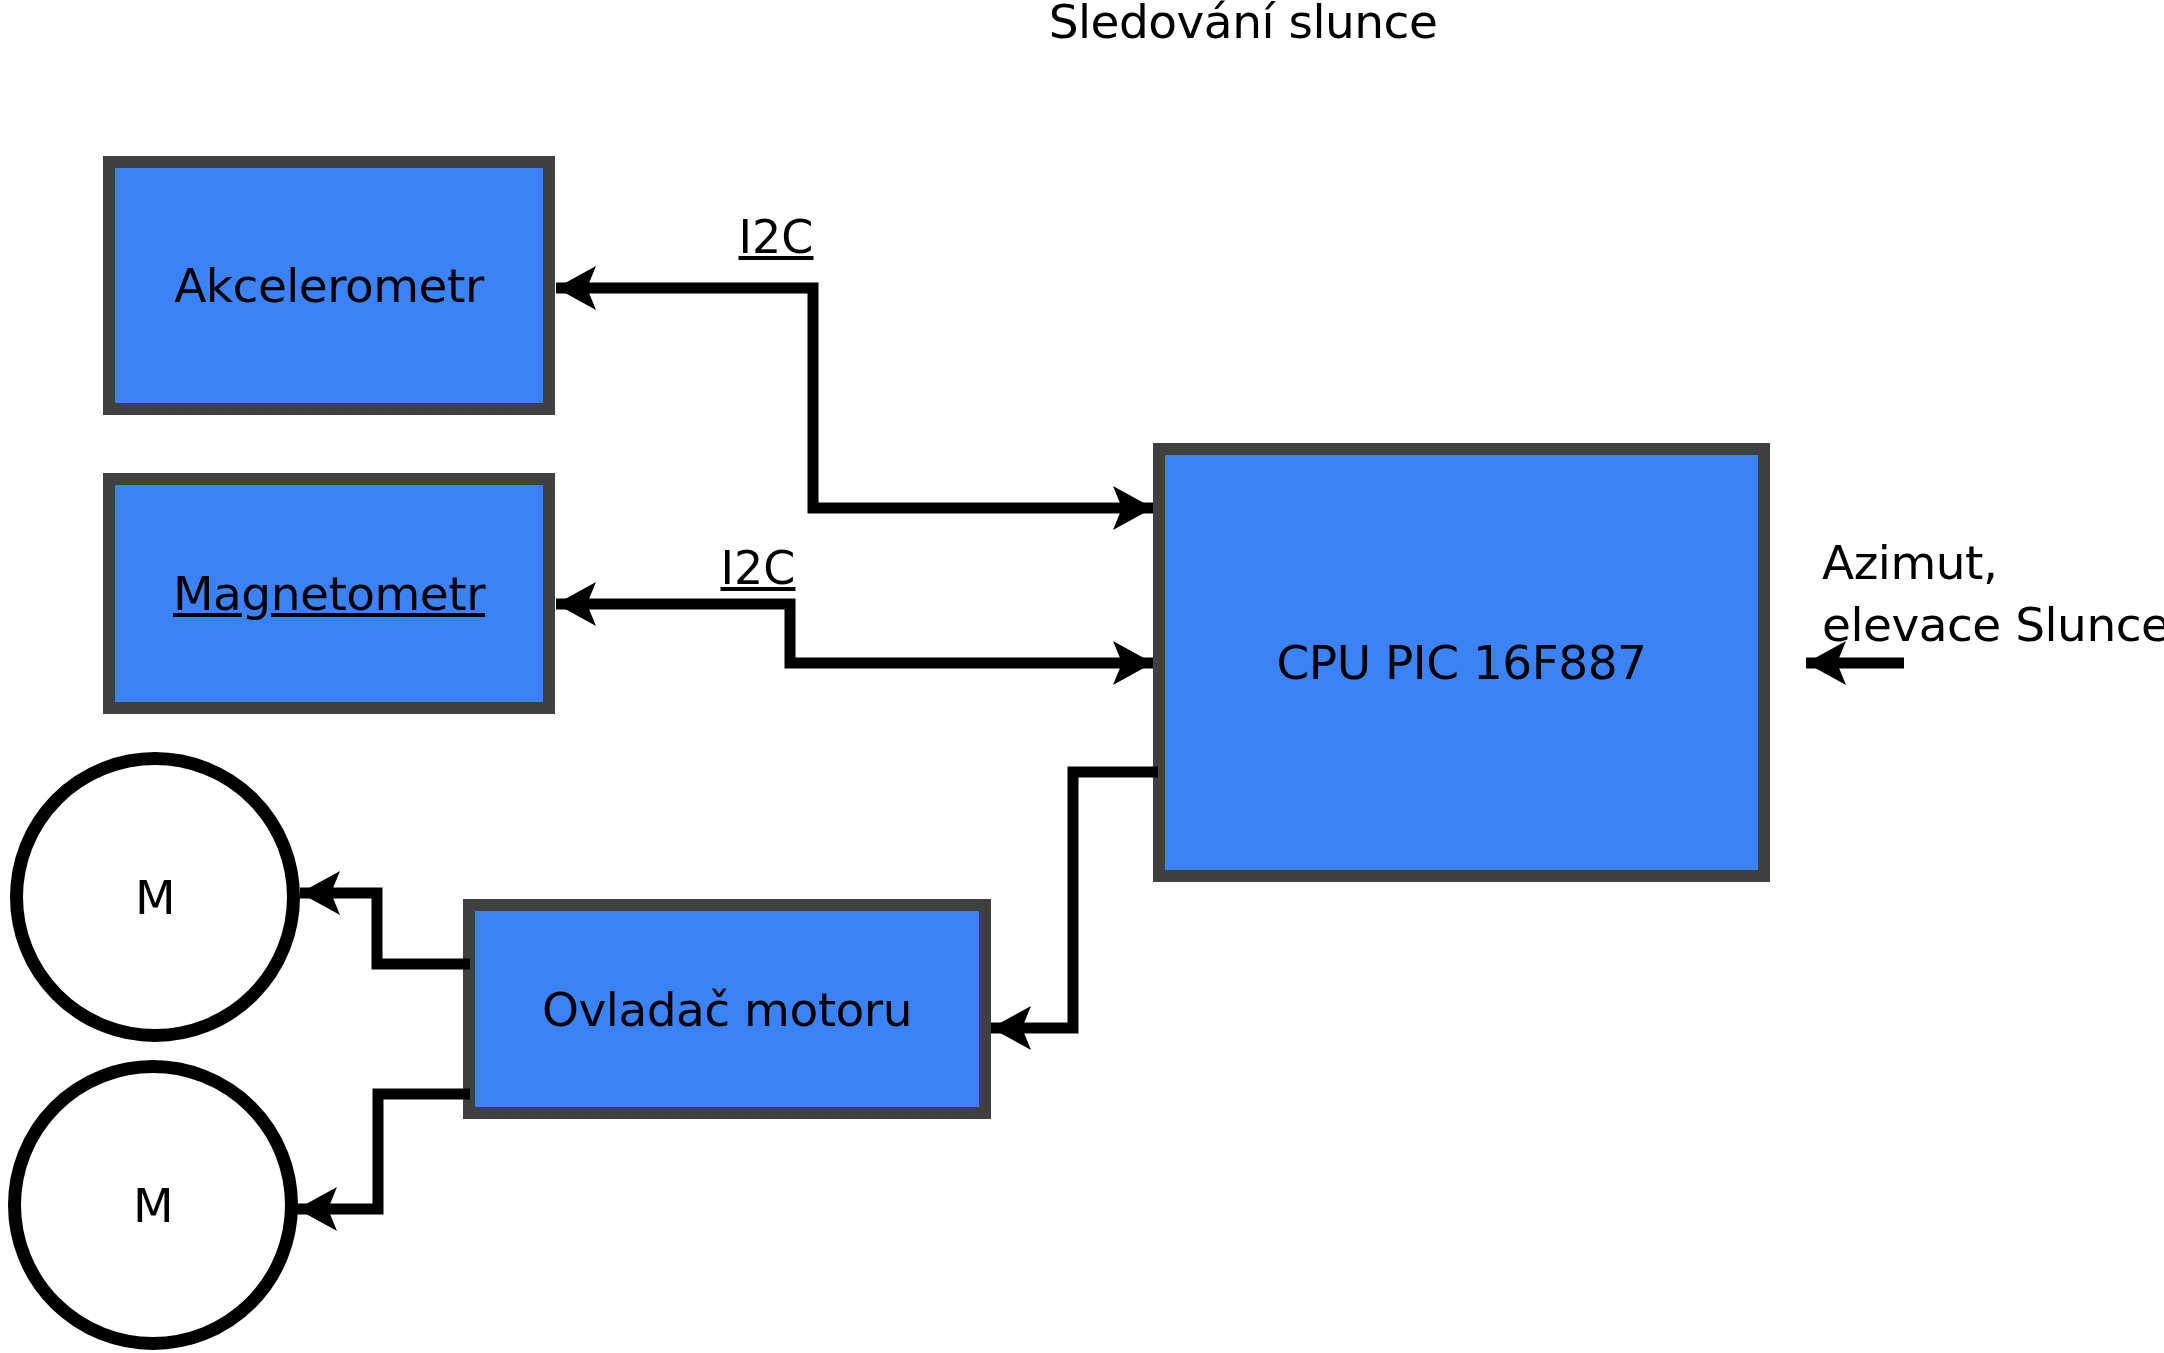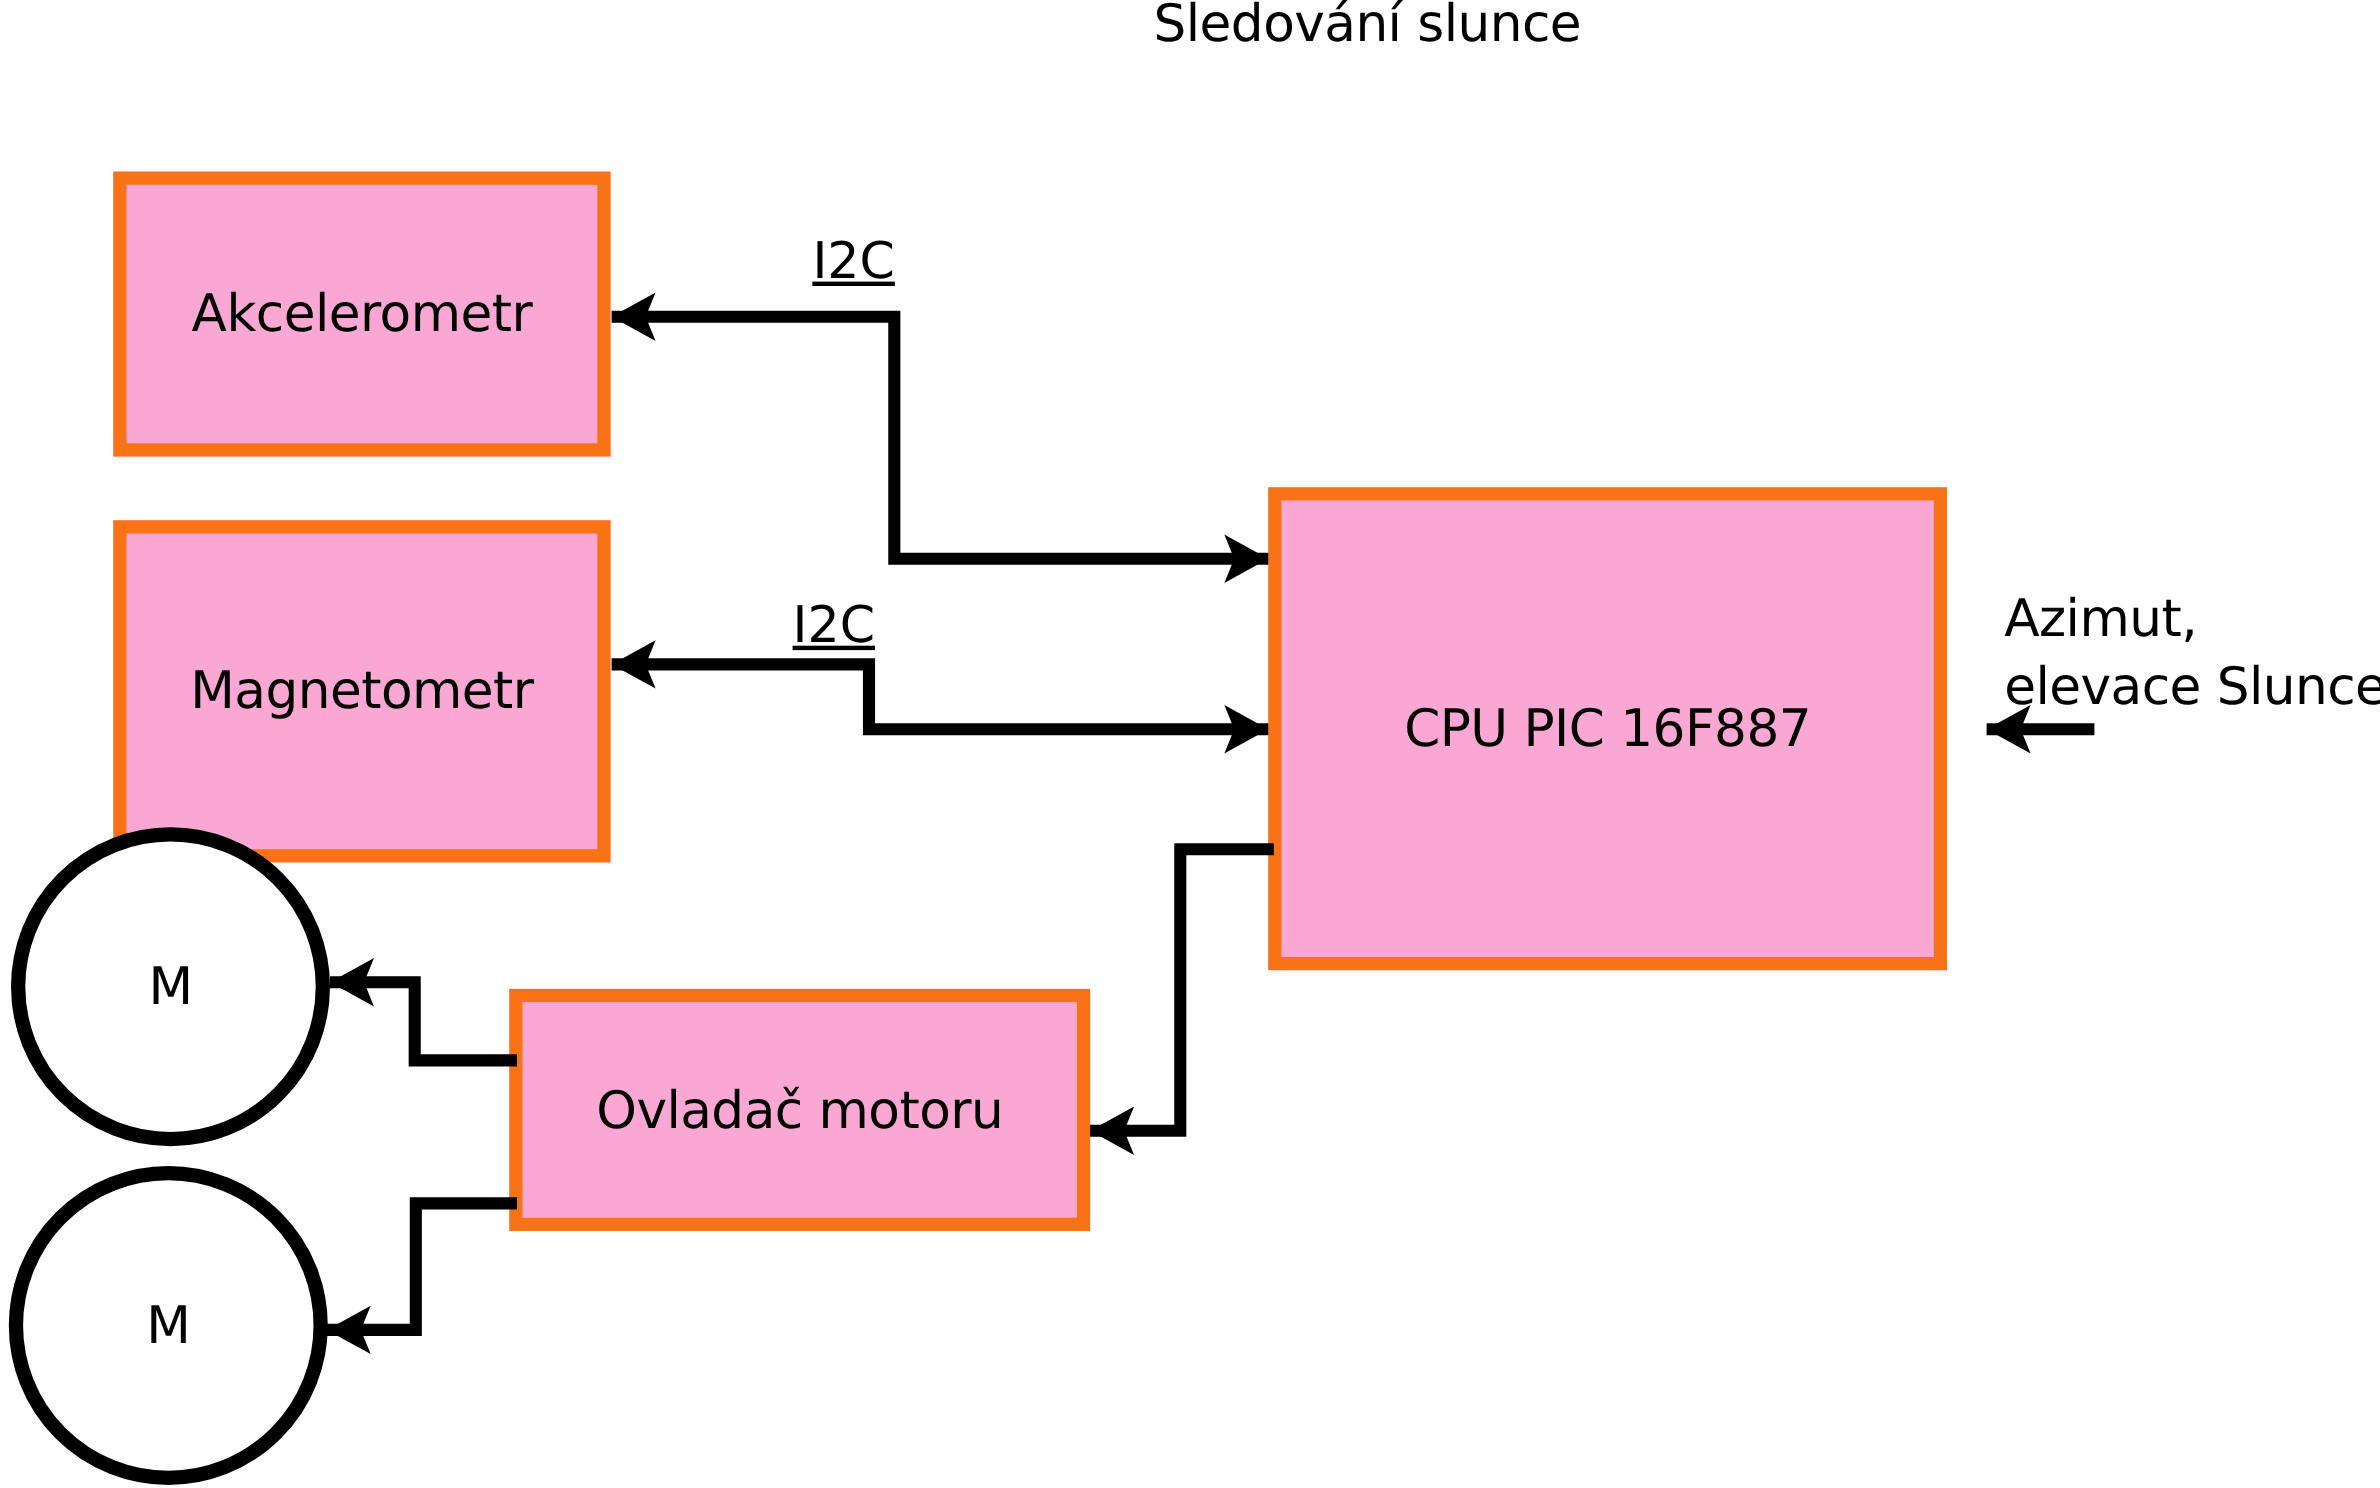--- a/index.html
+++ b/index.html
@@ -16,34 +16,34 @@
     position: absolute;
     left: 1243px;
     top: -6px;
     transform: translateX(-50%);
     font-size: 47px;
     letter-spacing: -0.5px;
     white-space: nowrap;
   }
   .box {
     position: absolute;
-    border: 12px solid #f97316;
-    background: #f9a8d4;
+    border: 12px solid #404040;
+    background: #3b82f6;
     box-sizing: border-box;
     display: flex;
     align-items: center;
     justify-content: center;
   }
   .box .lbl, .circle .lbl {
     font-size: 47px;
     letter-spacing: -0.5px;
     white-space: nowrap;
   }
   .akcelerometr { left: 103px; top: 156px; width: 452px; height: 259px; }
-  .magnetometr  { left: 103px; top: 473px; width: 452px; height: 311px; }
+  .magnetometr  { left: 103px; top: 473px; width: 452px; height: 241px; text-decoration: underline; }
   .cpu          { left: 1153px; top: 443px; width: 617px; height: 439px; }
   .ovladac      { left: 463px; top: 899px; width: 528px; height: 220px; }
   .circle {
     position: absolute;
     border: 13px solid #000000;
     border-radius: 50%;
     background: #ffffff;
     box-sizing: border-box;
     display: flex;
     align-items: center;

